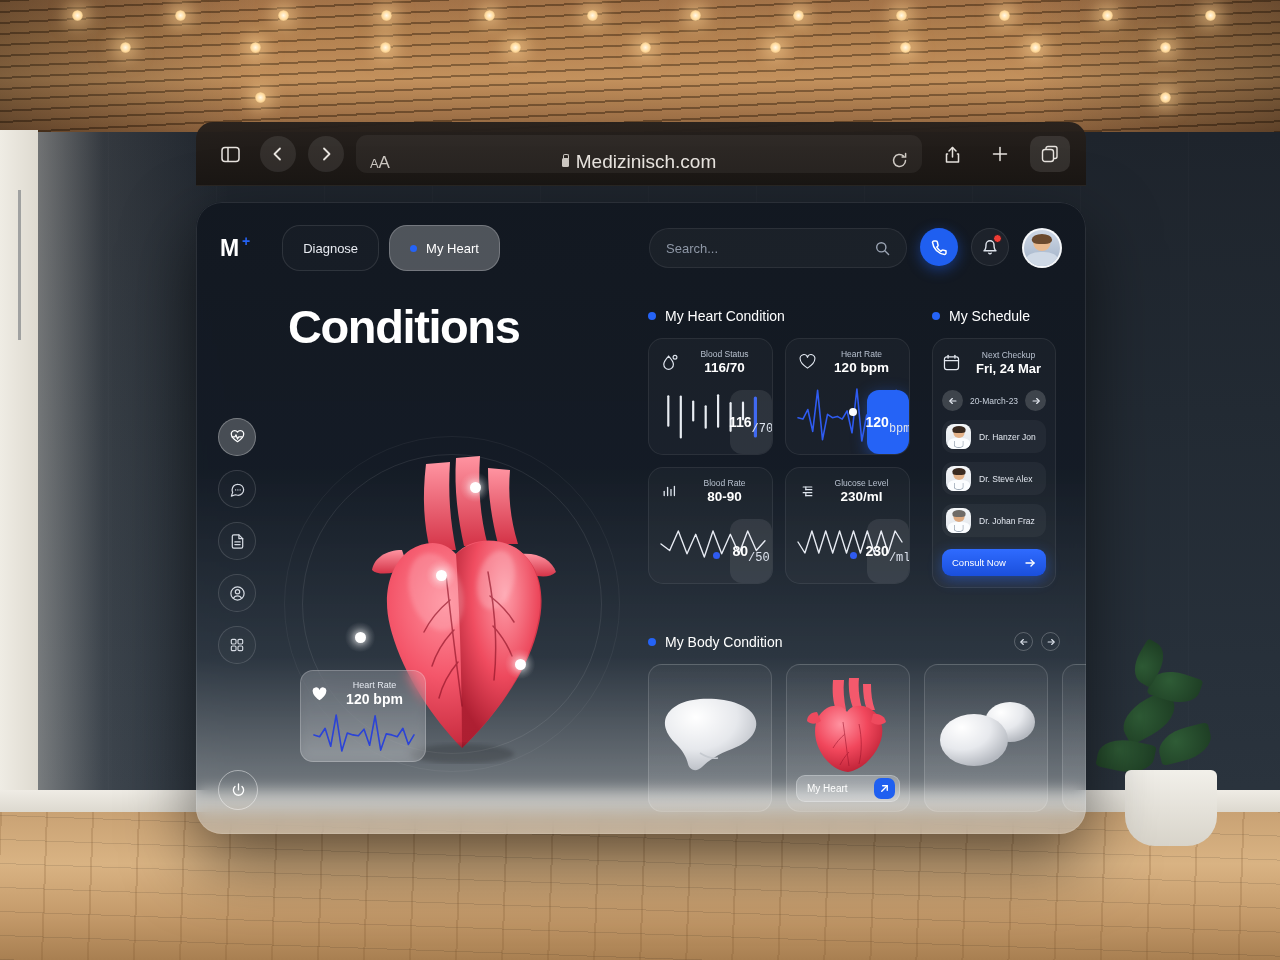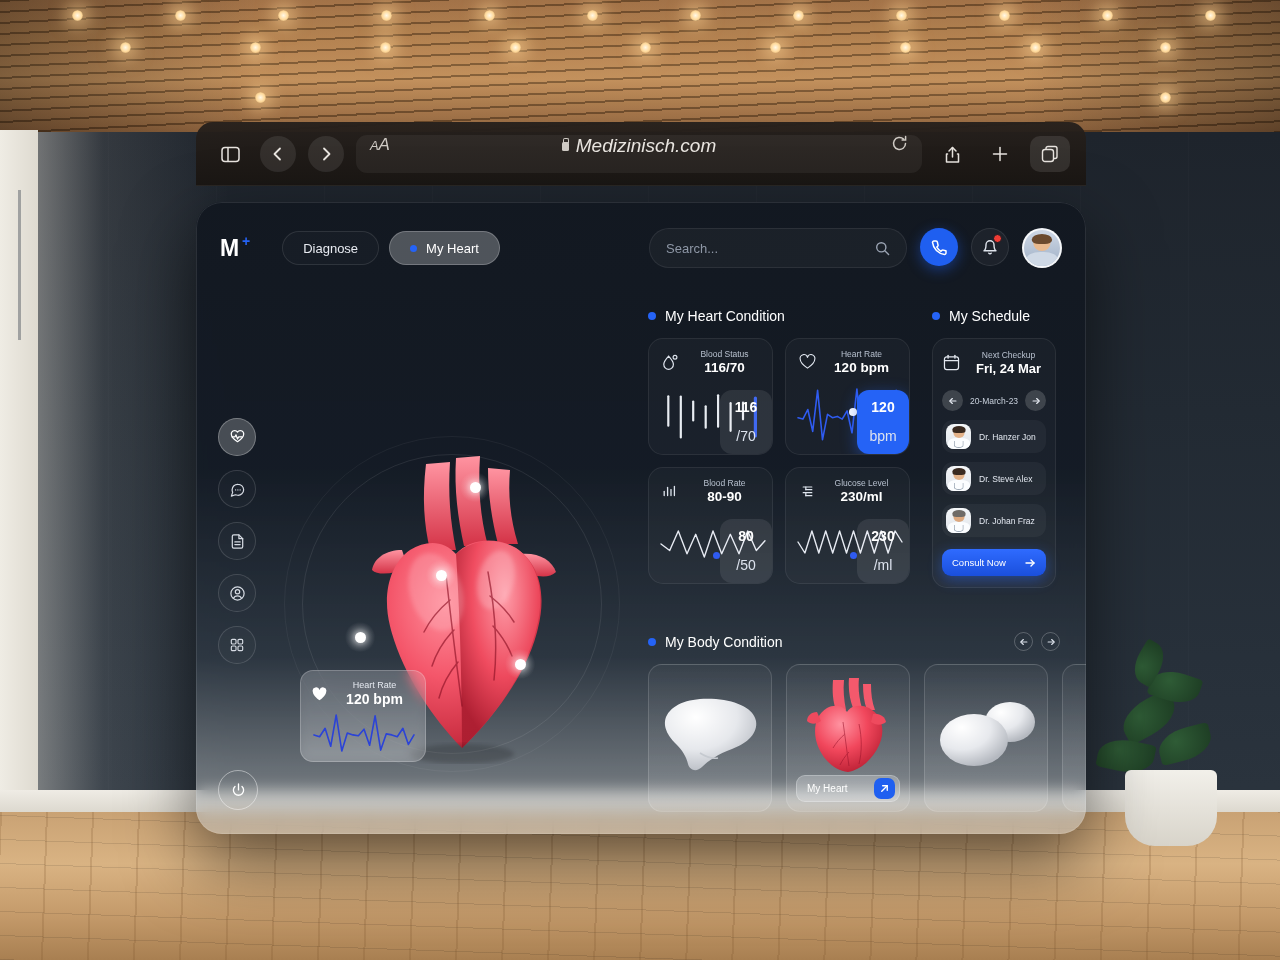--- a/index.html
+++ b/index.html
@@ -88,23 +88,22 @@
     width: 36px; height: 36px; border-radius: 50%;
     display: flex; align-items: center; justify-content: center;
     color: #e8e4df; flex: none; cursor: pointer;
   }
   .bb-btn.circ { background: rgba(255,255,255,0.09); }
   .bb-btn.sq { background: rgba(255,255,255,0.0); }
   .bb-btn.tabs { background: rgba(255,255,255,0.10); border-radius: 10px; width: 40px; height: 36px;}
   .url-field {
     flex: 1; height: 38px; border-radius: 11px;
     background: rgba(255,255,255,0.055);
-    display: flex; align-items: flex-start; padding: 0 14px; gap: 4px;
+    display: flex; align-items: flex-end; padding: 0 14px; gap: 4px;
     position: relative;
-    font-style: italic;
   }
   .aa { color:#cfcac4; font-size: 13px; letter-spacing:-.3px; }
   .aa b { font-size: 17px; font-weight: 400;}
   .url-center {
     position:absolute; left:0; right:0; text-align:center;
     color: #e9e5e0; font-size: 19px;
     display:flex; align-items:center; justify-content:center; gap:7px;
     pointer-events:none;
   }
   .lock { width:7px; height:9px; border-radius:1.5px; background:#cfcac4; position:relative; }
@@ -134,21 +133,21 @@
 
   
   .app-header {
     position:absolute; top:0; left:0; right:0; height:92px;
     display:flex; align-items:center; padding: 0 24px;
   }
   .logo { font-size: 23px; font-weight: 800; color:#fff; position:relative; letter-spacing:-1px; }
   .logo sup { color:#2563f6; font-size:14px; position:absolute; top:-2px; right:-11px; font-weight:700;}
   .nav-pills { display:flex; gap:10px; margin-left: 44px; }
   .pill {
-    height: 34px; padding: 0 20px; border-radius: 18px;
+    height: 46px; padding: 0 20px; border-radius: 18px;
     display:flex; align-items:center; gap:9px;
     font-size: 13px; color:#e7eaf0; cursor:pointer;
     border: 1px solid rgba(255,255,255,0.10);
     background: rgba(255,255,255,0.02);
   }
   .pill.active {
     background: rgba(255,255,255,0.26);
     border-color: rgba(255,255,255,0.22);
     color:#fff; font-weight:500;
   }
@@ -252,28 +251,28 @@
     border: 1px solid rgba(255,255,255,0.075);
     padding: 10px 11px; position:relative; overflow:hidden;
   }
   .mc-top { display:flex; align-items:center; gap:8px; }
   .mc-icon { width:20px; height:20px; color:#dfe5ee; flex:none; display:flex; align-items:center; justify-content:center;}
   .mc-txt { flex:1; text-align:center;}
   .mc-lbl { font-size:8.5px; color:#b8c1cf; }
   .mc-val { font-size:13.5px; font-weight:700; color:#fff; margin-top:1px;}
   .mc-chart { position:absolute; left:10px; right:10px; bottom:10px; height:58px; }
   .mc-pillbox {
-    position:absolute; right:0px; bottom:0px; width:52px; height:64px;
-    border-radius:12px; display:flex; flex-direction:column;
+    position:absolute; right:0px; bottom:0px; width:42px; height:64px;
+    border-radius:12px; display:flex; flex-direction:row;
     align-items:center; justify-content:center;
   }
   .mc-pillbox.grey { background: rgba(255,255,255,0.085); }
   .mc-pillbox.blue { background:#2563f6; box-shadow: 0 4px 16px rgba(37,99,246,.45);}
   .pb-num { font-size:14px; font-weight:700; color:#fff; line-height:1;}
-  .pb-sub { font-size:14px; color:#dde3ee; margin-top:14px;}
+  .pb-sub { font-size:12px; color:#dde3ee; margin-top:14px;font-family:Liberation Mono, monospace;}
   .mc-dot { position:absolute; width:8px; height:8px; border-radius:50%; background:#fff; }
 
   
   .schedule { position:absolute; left: 736px; top:106px; width: 124px; }
   .sched-card {
     margin-top:14px; border-radius:15px;
     background: rgba(255,255,255,0.028);
     border:1px solid rgba(255,255,255,0.075);
     padding: 11px 9px 11px;
   }
@@ -522,20 +521,21 @@
     </div>
   </div>
   <div class="rail-power">
     <svg width="17" height="17" viewBox="0 0 18 18" fill="none" stroke="currentColor" stroke-width="1.4" stroke-linecap="round">
       <path d="M5.3 4.7a5.4 5.4 0 1 0 7.4 0"></path>
           <line x1="9" y1="2" x2="9" y2="8.4"></line>
     </svg>
   </div>
 
   <div class="hero-title">
+    <div>Conditions</div>
   </div>
 
   <div class="heart-stage">
     <div class="ring r2"></div>
     <div class="ring r1"></div>
 
     <svg class="heart-img" viewBox="0 0 250 310">
       <defs>
         <radialGradient id="hgA" cx="38%" cy="30%" r="75%">
           <stop offset="0%" stop-color="#ff8f9c"></stop>

